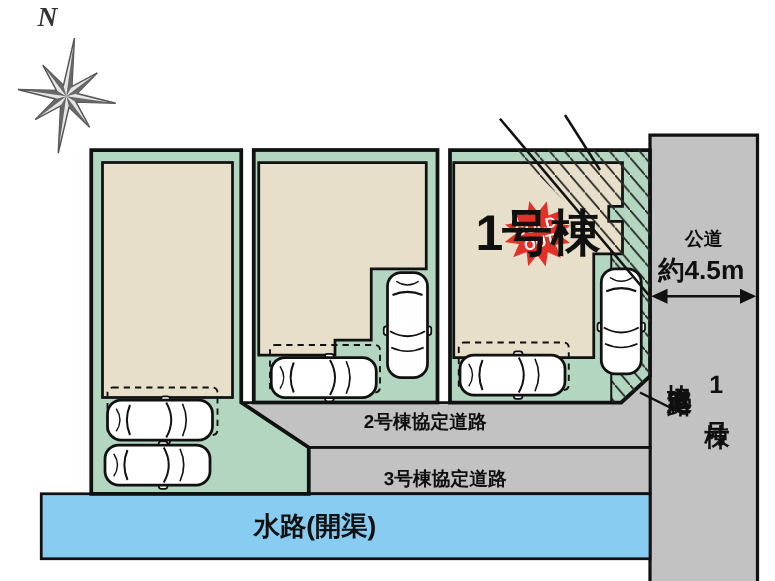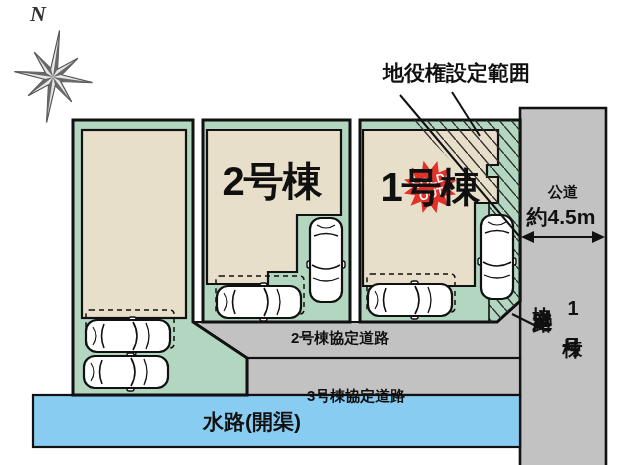--- a/index.html
+++ b/index.html
@@ -84,28 +84,26 @@
       <polygon fill="#686868" points="22,22 0,0 3.4,8.3"></polygon>
       <polygon fill="#686868" points="0,46 0,0 -3.4,8.3"></polygon>
       <polygon fill="#686868" points="-22,22 0,0 -8.3,3.4"></polygon>
       <polygon fill="#686868" points="-39,0 0,0 -8.3,-3.4"></polygon>
       <polygon fill="#686868" points="-22,-22 0,0 -3.4,-8.3"></polygon>
     </g>
   </svg>
 
   <div class="t north" style="left:30px;top:3px;">N</div>
 
-  <div class="t big" style="left:202px;top:161px;width:140px;">2号棟</div>
   <div class="t big" style="left:357px;top:167px;width:146px;">1号棟</div>
 
-  <div class="t" style="left:383px;top:62px;font-size:21px;">地役権設定範囲</div>
 
   <div class="t" style="left:520px;top:184px;width:86px;font-size:15px;text-align:center;">公道</div>
   <div class="t" style="left:520px;top:206px;width:82px;font-size:21px;text-align:center;">約4.5m</div>
 
   <div class="t vt" style="left:563px;top:297px;font-size:20px;">1号棟</div>
   <div class="t vt" style="left:533px;top:291px;font-size:20px;">協定道路</div>
 
   <div class="t mid" style="left:291px;top:330px;">2号棟協定道路</div>
-  <div class="t mid" style="left:307px;top:388px;">3号棟協定道路</div>
+  <div class="t mid" style="left:307px;top:376px;">3号棟協定道路</div>
 
   <div class="t" style="left:203px;top:411px;font-size:21px;">水路(開渠)</div>
 </div>
 
 </body></html>

